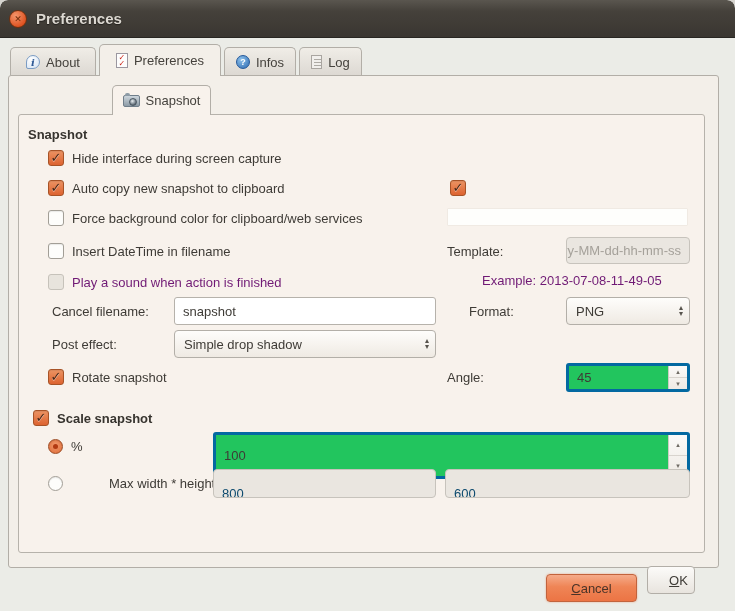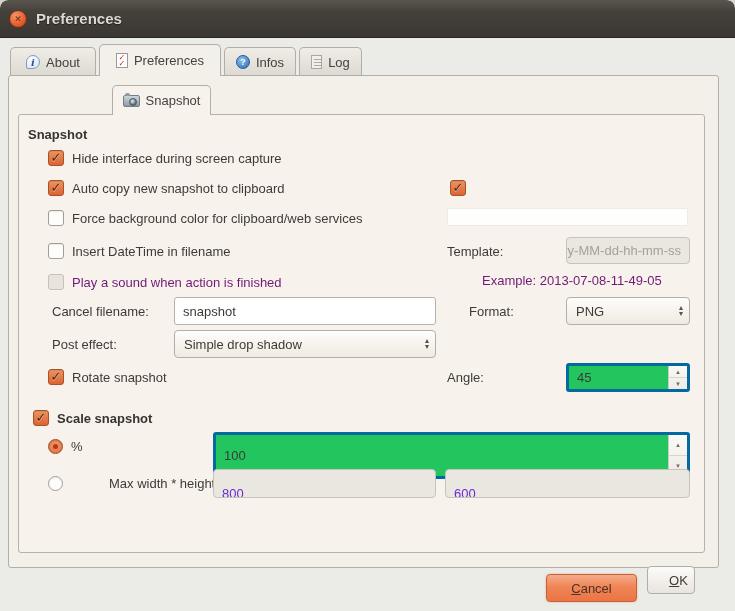--- a/index.html
+++ b/index.html
@@ -60,21 +60,21 @@
   .radio.sel::after{content:"";position:absolute;left:4px;top:4px;width:5px;height:5px;
     border-radius:50%;background:#b13a12;}
   
   .entry{background:#ffffff;border:1px solid #b6b2ab;border-radius:3px;
     display:flex;align-items:center;overflow:hidden;}
   .entry input{border:none;outline:none;background:transparent;flex:1;min-width:0;
     font:13px "Liberation Sans","DejaVu Sans",sans-serif;color:#3e3b36;padding:0 8px;}
   .entry-dis{background:#eae6e0;border:1px solid #c7c3bc;border-radius:4px;
     display:flex;align-items:center;overflow:hidden;}
   .entry-dis input{border:none;outline:none;background:transparent;flex:1;min-width:0;
-    font:13px "Liberation Sans","DejaVu Sans",sans-serif;color:#6d28d9;padding:0 8px;margin-top:19px;}
+    font:13px "Liberation Sans","DejaVu Sans",sans-serif;color:#0c4a6e;padding:0 8px;margin-top:19px;}
   .clip-left{direction:rtl;white-space:nowrap;overflow:hidden;padding:0 8px;color:#a5a19a;flex:1;}
   
   .combo{background:linear-gradient(#fefdfb,#efeae3);border:1px solid #b3afa8;border-radius:4px;
     display:flex;align-items:center;padding:0 6px 0 9px;cursor:pointer;}
   .combo-value{flex:1;color:#3e3b36;}
   .combo-arrows{display:flex;flex-direction:column;align-items:center;line-height:5px;
     font-size:8px;color:#57534d;}
   .combo-arrows i{font-style:normal;height:6px;}
   
   .spinbox{background:#22c55e;border:3px solid #0369a1;border-radius:3px;display:flex;overflow:hidden;justify-content:space-between;}

